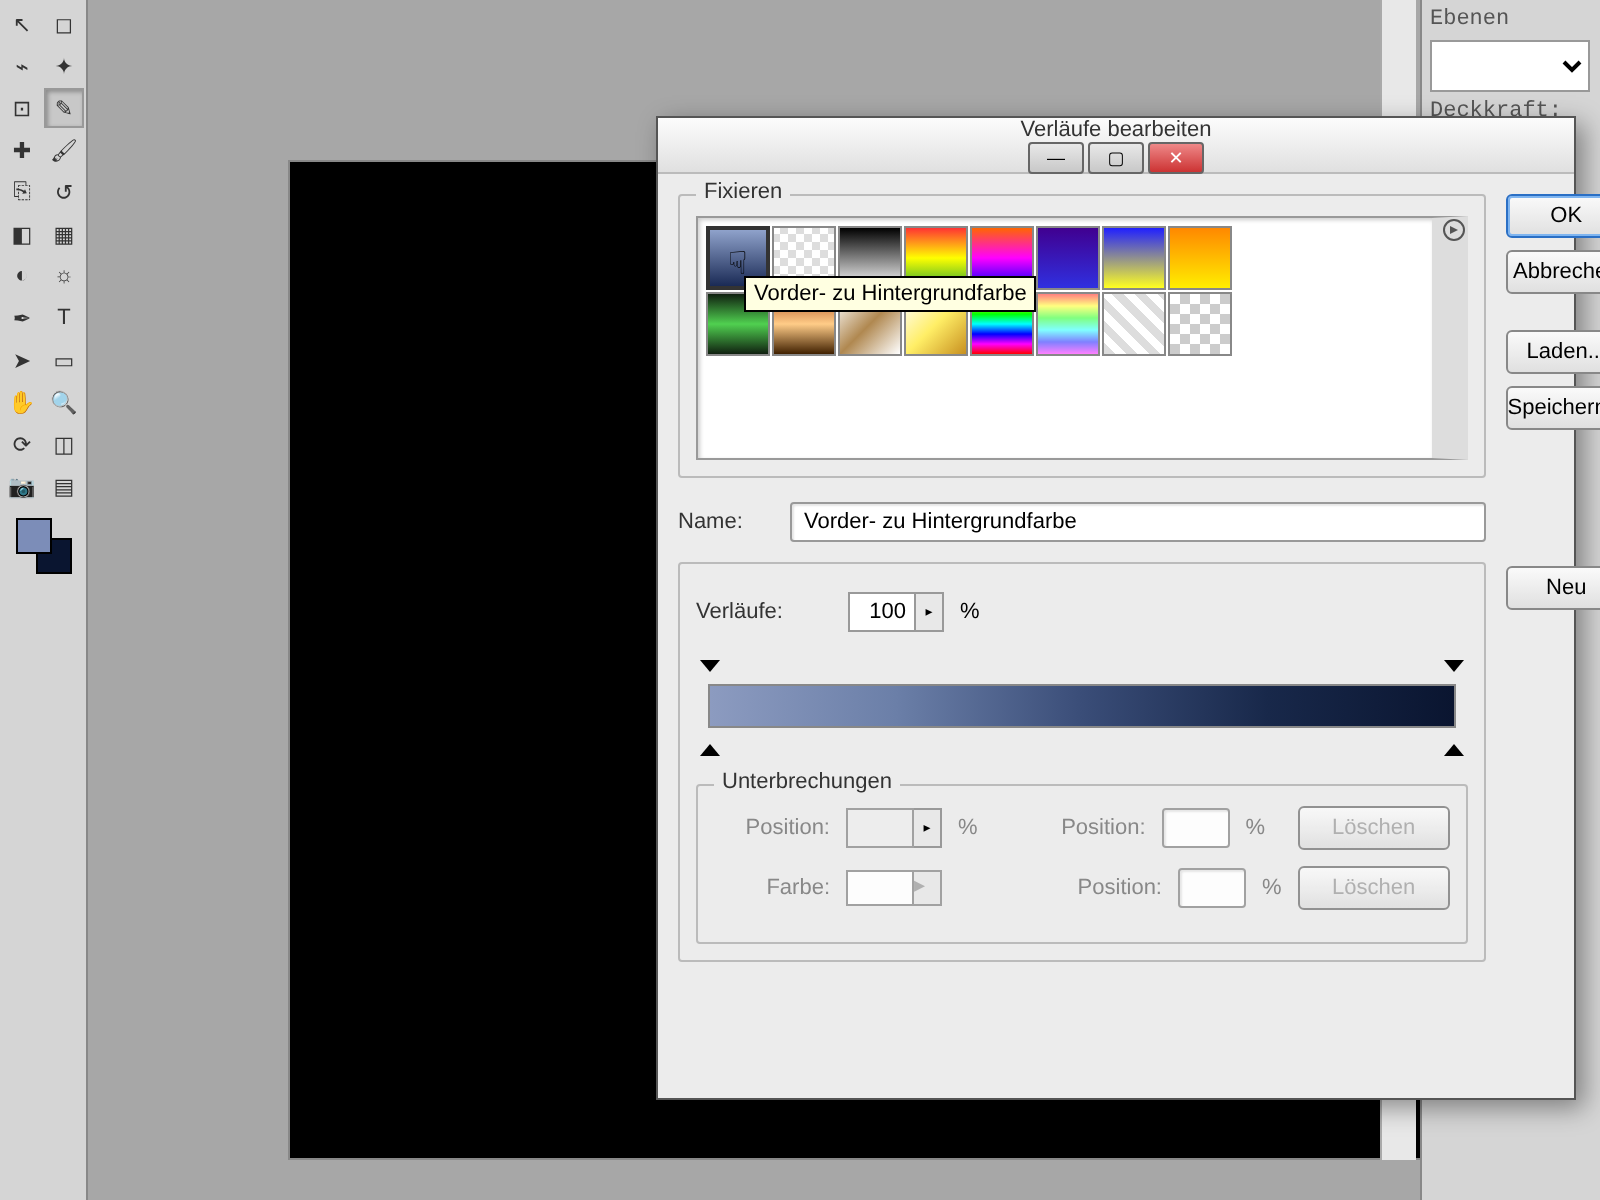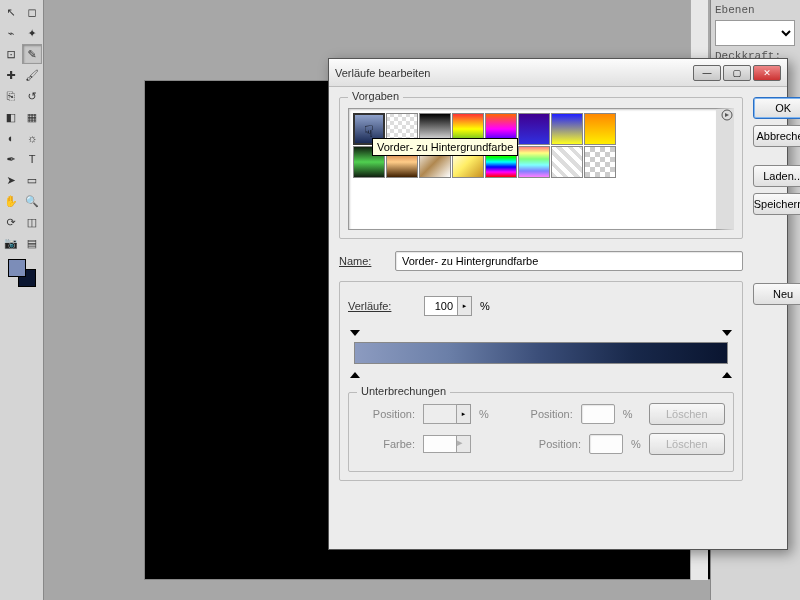--- a/index.html
+++ b/index.html
@@ -22,21 +22,21 @@
   
   
   .right-panel { position: absolute; right: 0; top: 0; width: 90px; height: 600px; background: #d5d5d5; border-left: 1px solid #888; padding: 4px; }
   .right-panel .lbl { font-size: 11px; color: #555; margin-bottom: 4px; display: block; font-family: Liberation Mono, monospace; }
   .right-panel select { width: 80px; font-size: 10px; }
   .mini-icons { display: flex; gap: 4px; margin: 6px 0; }
   .mini-icon { width: 20px; height: 20px; background: #ccc; border: 1px solid #999; }
   
   
   .dialog { position: absolute; left: 328px; top: 58px; width: 460px; height: 492px; background: #ececec; border: 1px solid #555; box-shadow: 4px 4px 12px rgba(0,0,0,0.4); }
-  .titlebar { height: 28px; background: linear-gradient(#fcfcfc, #e0e0e0); border-bottom: 1px solid #bbb; display: flex; align-items: center; padding: 0 6px; }
+  .titlebar { height: 28px; background: linear-gradient(#fcfcfc, #e0e0e0); border-bottom: 1px solid #bbb; display: flex; align-items: center; padding: 0 6px; flex-direction: column; }
   .titlebar-text { flex: 1; color: #333; }
   .win-btns { display: flex; gap: 2px; }
   .win-btn { width: 28px; height: 16px; border: 1px solid #666; background: linear-gradient(#e8e8e8,#c8c8c8); border-radius: 2px; display: flex; align-items: center; justify-content: center; font-size: 9px; }
   .win-btn.close { background: linear-gradient(#e88,#c33); color: #fff; }
   
   .dlg-body { display: flex; padding: 10px; gap: 10px; }
   .dlg-left { flex: 1; }
   .dlg-right { width: 92px; display: flex; flex-direction: column; gap: 6px; }
   .btn { height: 22px; background: linear-gradient(#fafafa,#e0e0e0); border: 1px solid #888; border-radius: 3px; font-size: 11px; cursor: pointer; display: flex; align-items: center; justify-content: center; }
   .btn.primary { border: 1px solid #2a6fc5; box-shadow: 0 0 0 1px #7fb5f0 inset; }
@@ -46,21 +46,21 @@
   .preset-wrap { position: relative; }
   .preset-grid { background: #fff; border: 1px solid #999; border-right: 18px solid #ddd; padding: 4px; display: grid; grid-template-columns: repeat(8, 32px); grid-auto-rows: 32px; gap: 1px; height: 122px; box-shadow: inset 1px 1px 2px rgba(0,0,0,0.2); }
   .preset { width: 32px; height: 32px; border: 1px solid #888; }
   .preset.hover { border: 2px solid #333; }
   .flyout-btn { position: absolute; top: 0; right: 0; width: 14px; height: 14px; }
   
   .tooltip { position: absolute; background: #ffffe1; border: 1px solid #000; padding: 2px 4px; font-size: 11px; z-index: 20; white-space: nowrap; }
   .cursor-hand { position: absolute; z-index: 21; font-size: 16px; color: #000; pointer-events: none; }
   
   .row { display: flex; align-items: center; gap: 8px; margin-bottom: 10px; }
-  .row label { min-width: 48px; color: #333; text-decoration: underline; }
+  .row label { min-width: 48px; color: #333; }
   .txt { height: 20px; border: 1px solid #999; border-radius: 2px; padding: 0 6px; background: #fff; box-shadow: inset 1px 1px 1px rgba(0,0,0,0.1); }
   .num-field { display: flex; align-items: center; }
   .num-field input { width: 34px; height: 20px; border: 1px solid #999; text-align: right; padding-right: 4px; }
   .num-field .step { width: 14px; height: 20px; border: 1px solid #999; border-left: none; background: #e8e8e8; display: flex; align-items: center; justify-content: center; font-size: 7px; }
   select { height: 26px; border: 1px solid #999; background: #fff; padding: 12px 4px; }
   
   .grad-edit { position: relative; margin: 12px 0 8px 0; height: 56px; }
   .grad-bar { position: absolute; left: 6px; right: 6px; top: 14px; height: 22px; background: linear-gradient(to right, #8c9bc0, #6b7fa8, #3a4d78, #18284a, #0a1530); border: 1px solid #888; }
   .grad-stop { position: absolute; width: 10px; height: 10px; }
   .stop-top-l { left: 2px; top: 2px; }
@@ -135,21 +135,21 @@
     <span class="titlebar-text">Verläufe bearbeiten</span>
     <div class="win-btns">
       <div class="win-btn">—</div>
       <div class="win-btn">▢</div>
       <div class="win-btn close">✕</div>
     </div>
   </div>
   <div class="dlg-body">
     <div class="dlg-left">
       <div class="group">
-        <span class="group-title">Vorgaben</span>
+        <span class="group-title">Fixieren</span>
         <div class="preset-wrap">
           <div class="flyout-btn">
             <svg viewBox="0 0 14 14">
                 <circle cx="7" cy="7" r="5" fill="none" stroke="#555"></circle>
                 <path d="M5 5 L9 7 L5 9 Z" fill="#555"></path>
               </svg>
           </div>
           <div class="preset-grid" id="preset-grid">
               <div class="preset hover" style="background: linear-gradient(rgb(143, 162, 203), rgb(26, 42, 85));"></div>
               <div class="preset" style="background: repeating-conic-gradient(rgb(221, 221, 221) 0deg, rgb(221, 221, 221) 25%, rgb(255, 255, 255) 0deg, rgb(255, 255, 255) 50%) 50% center / 8px 8px;"></div>

